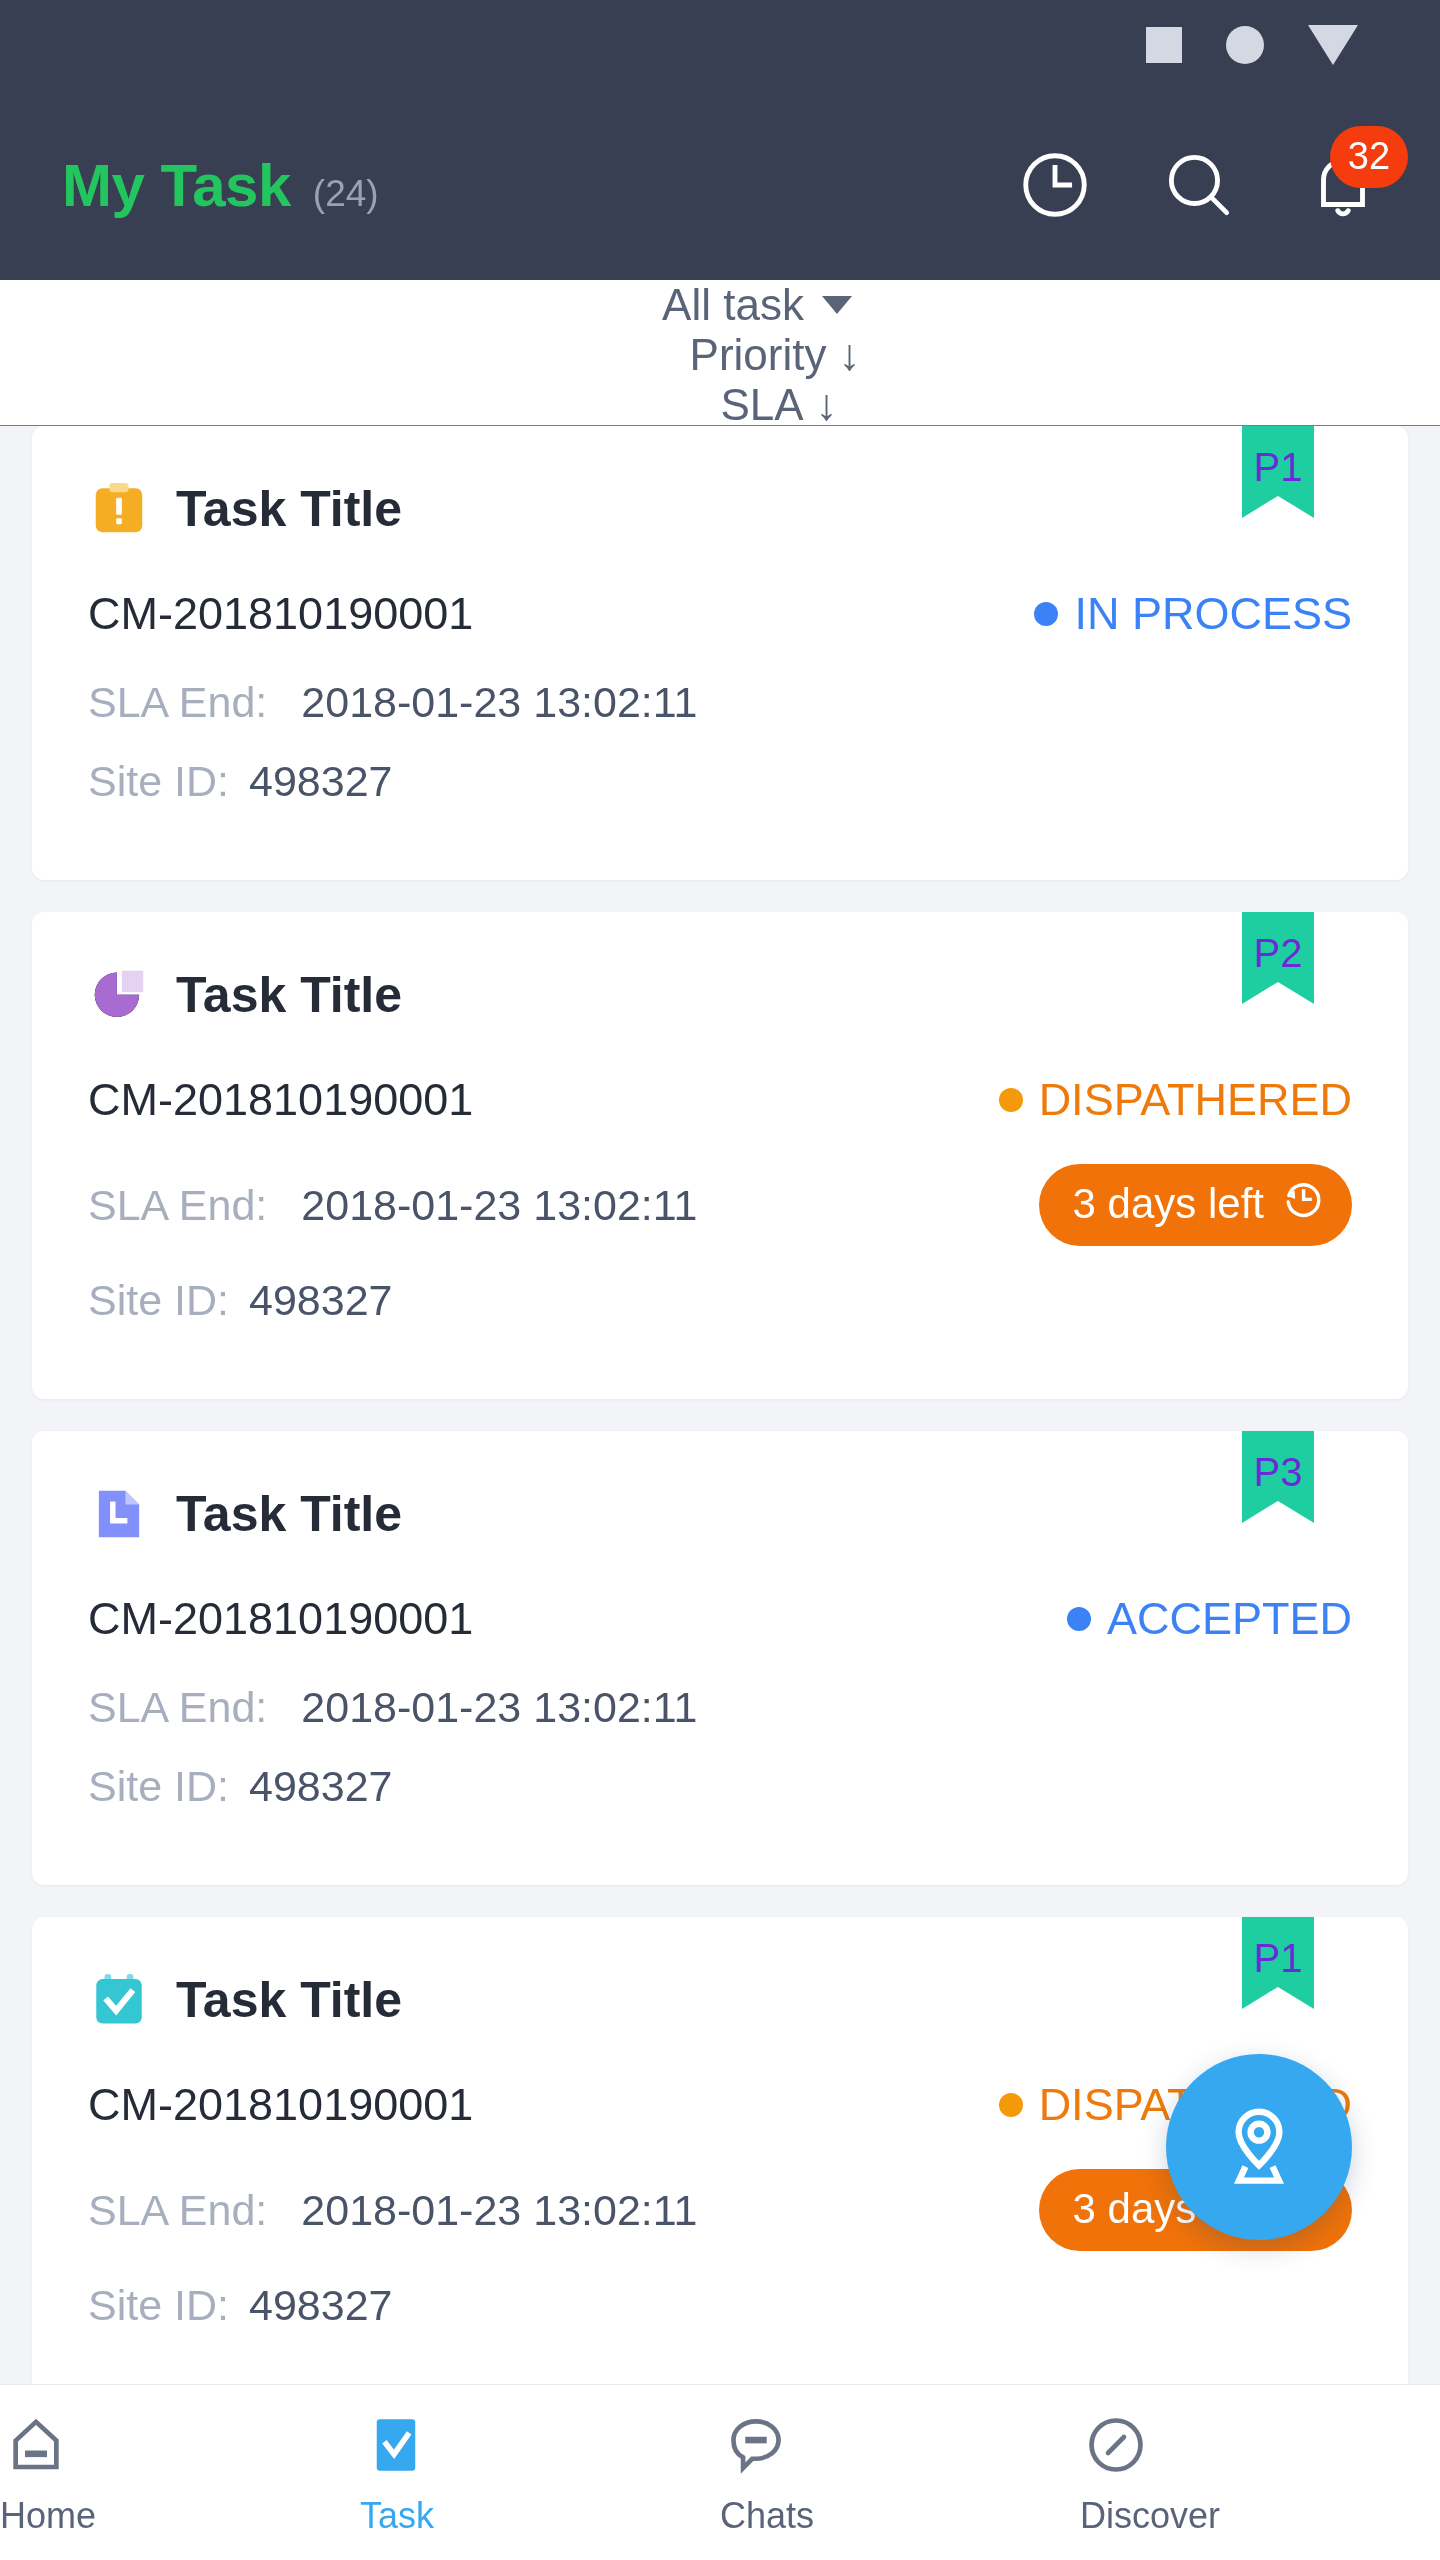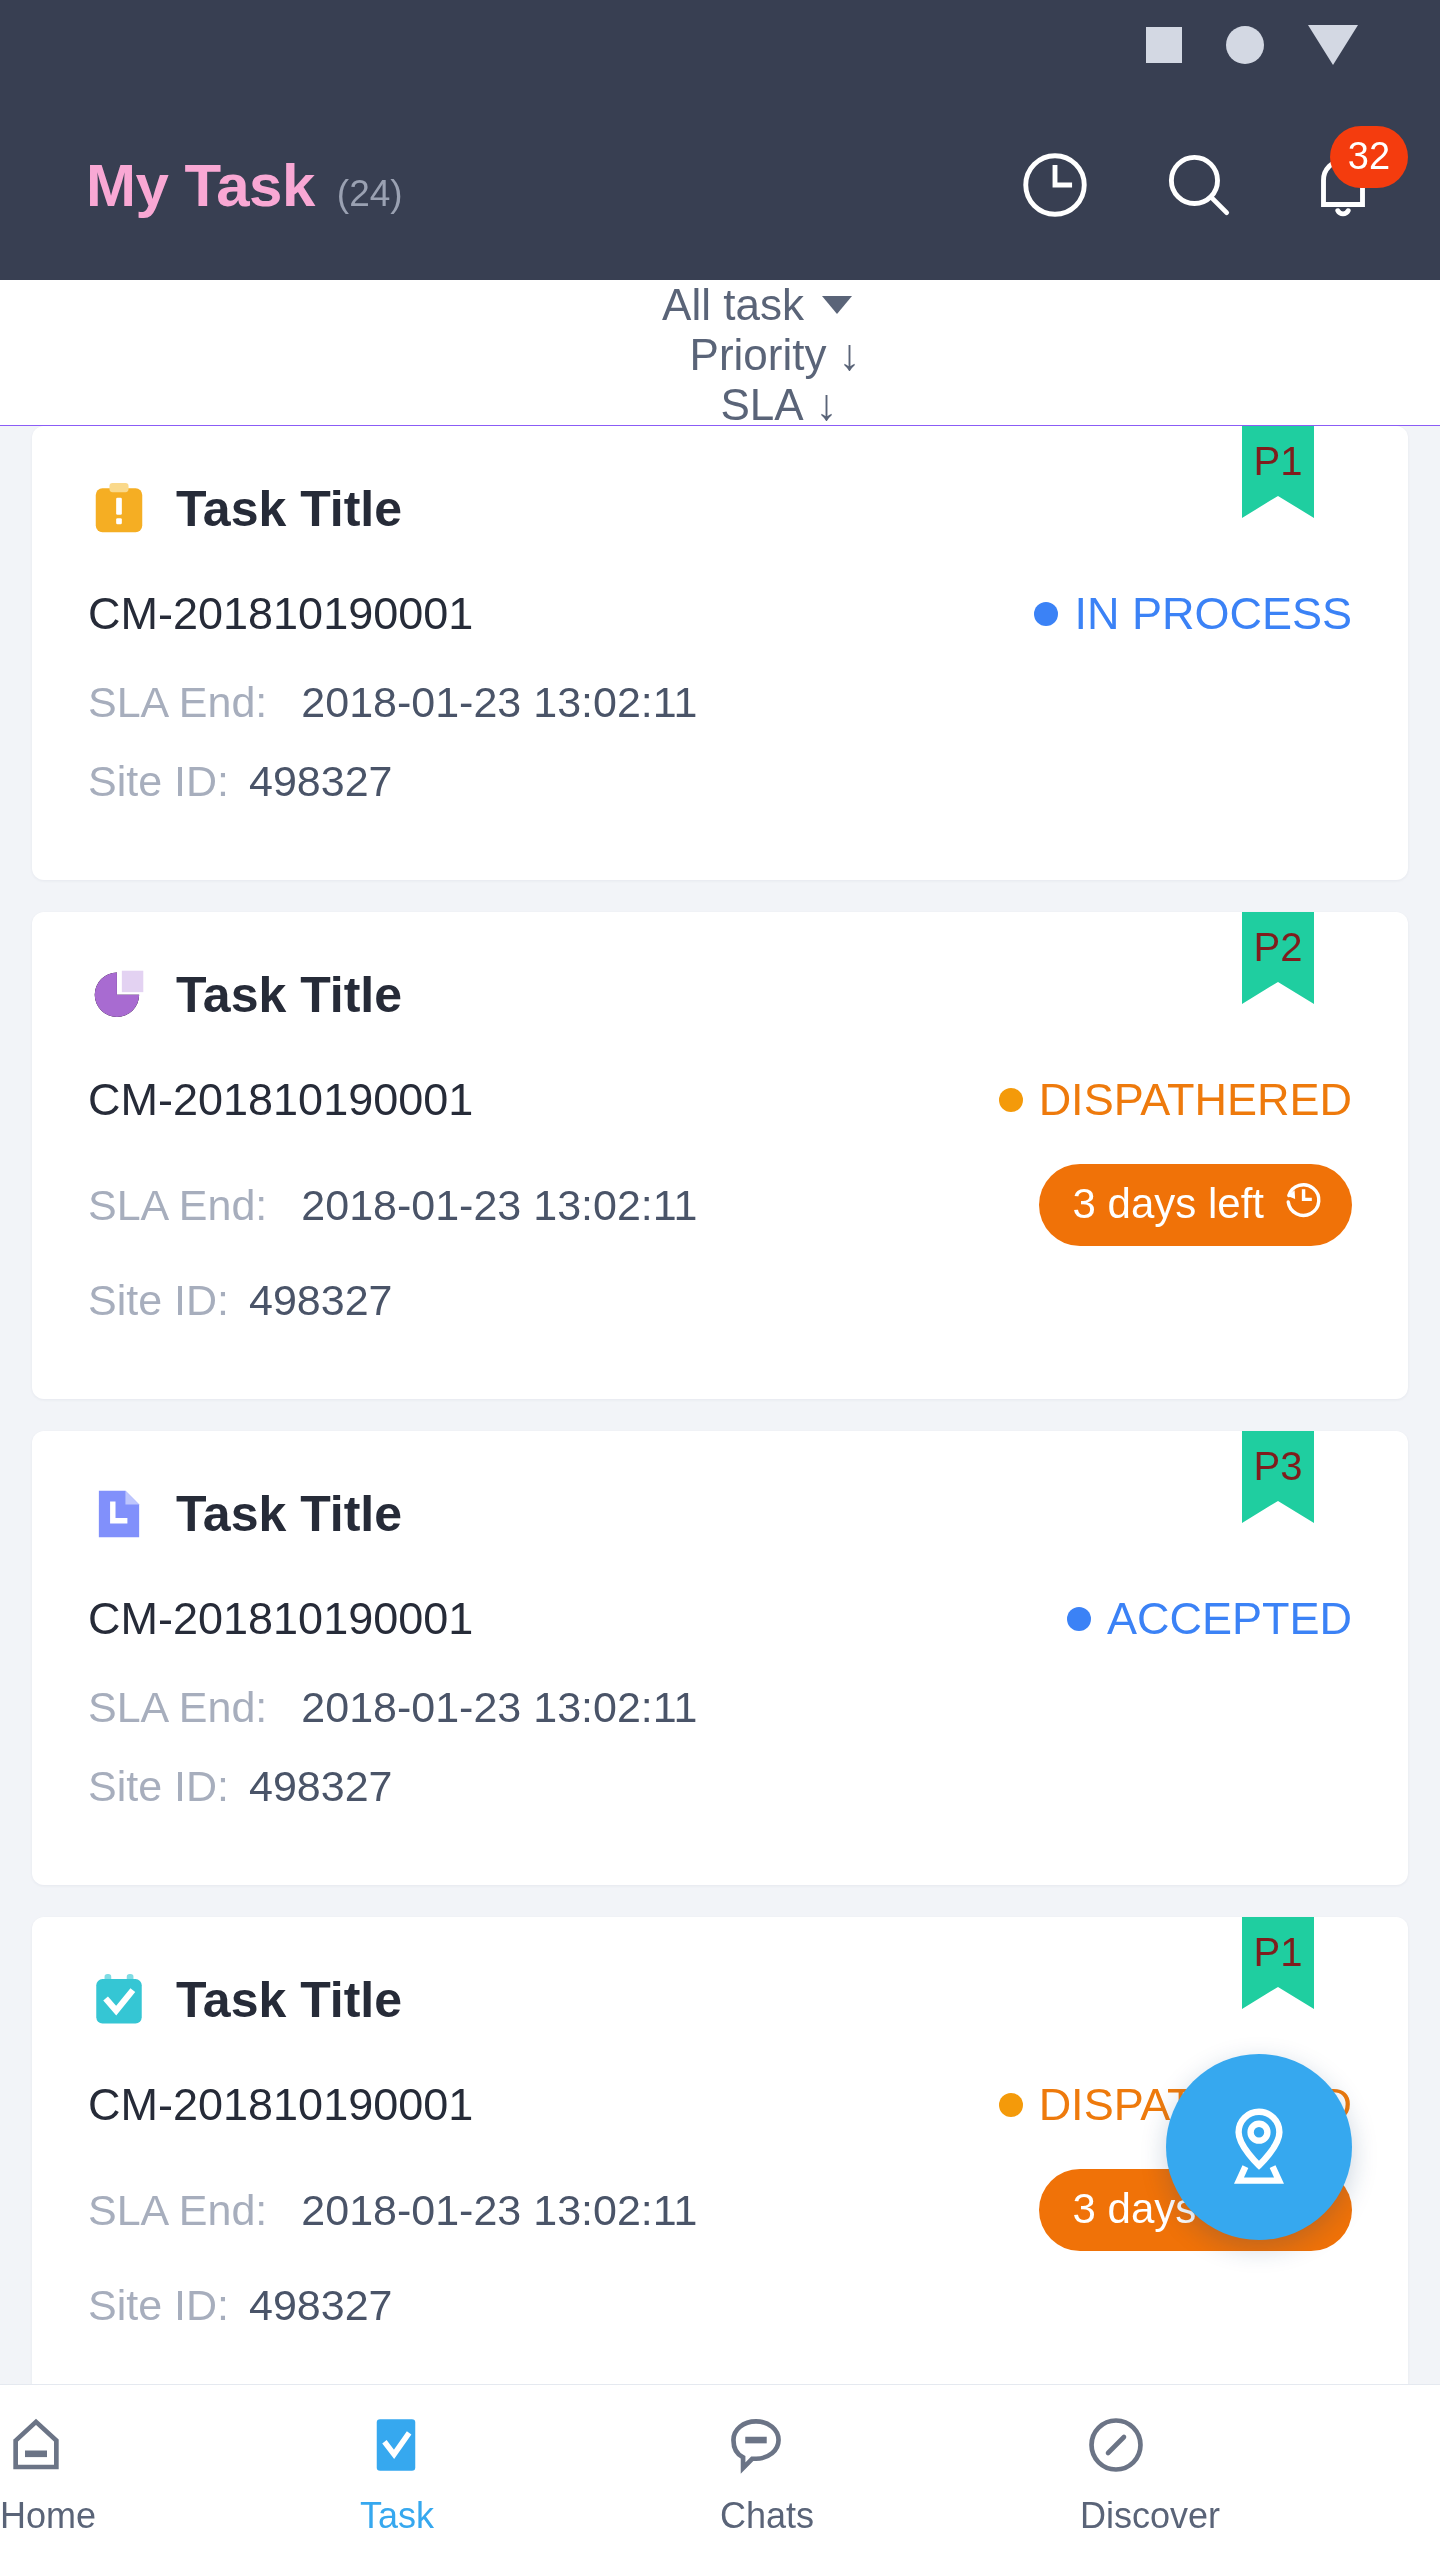--- a/index.html
+++ b/index.html
@@ -25,21 +25,21 @@
     border-top:40px solid #D3D8E3;
   }
 
   
   .appbar {
     height:190px; background:#383F52;
     display:flex; align-items:center;
     padding:0 58px 0 62px;
   }
   .title-wrap { display:flex; align-items:baseline; flex:1; }
-  .app-title { color:#f9a8d4; font-size:60px; font-weight:bold; letter-spacing:-0.5px;margin-left:24px; }
+  .app-title { color:#22c55e; font-size:60px; font-weight:bold; letter-spacing:-0.5px; }
   .app-count { color:#9AA1B2; font-size:37px; margin-left:22px; font-weight:normal; }
   .appbar-actions { display:flex; align-items:center; gap:66px; }
   .ab-icon { position:relative; width:78px; height:78px; display:flex; align-items:center; justify-content:center; }
   .badge {
     position:absolute; top:-20px; right:-26px;
     background:#F43C0E; color:#fff;
     font-size:38px; line-height:1;
     padding:11px 16px 13px; border-radius:34px;
     min-width:78px; text-align:center;
   }
@@ -70,23 +70,23 @@
   .list { position:absolute; top:426px; left:0; right:0; bottom:176px; overflow:hidden; }
   .card {
     position:relative; background:#fff;
     margin:0 32px 32px; border-radius:12px;
     padding:52px 56px 44px;
     box-shadow:0 1px 3px rgba(40,50,80,0.06);
   }
   .flag {
     position:absolute; top:0; right:94px;
     width:72px; height:92px; background:#1FCEA0;
-    color:#7f1d1d; font-size:40px;
+    color:#6d28d9; font-size:40px;
     display:flex; align-items:flex-start; justify-content:center;
-    padding-top:13px;
+    padding-top:19px;
     clip-path:polygon(0 0, 100% 0, 100% 100%, 50% 76%, 0 100%);
   }
   .card-head { display:flex; align-items:center; gap:26px; margin-bottom:48px; }
   .card-title { font-size:50px; font-weight:bold; color:#262B38; }
   .icon-box { width:62px; height:62px; flex:0 0 62px; position:relative; }
 
   .row { display:flex; align-items:center; justify-content:space-between; }
   .row-id { margin-bottom:38px; }
   .task-id { font-size:45px; color:#262B38; }
   .status { display:flex; align-items:center; gap:16px; font-size:45px; white-space:nowrap; }

